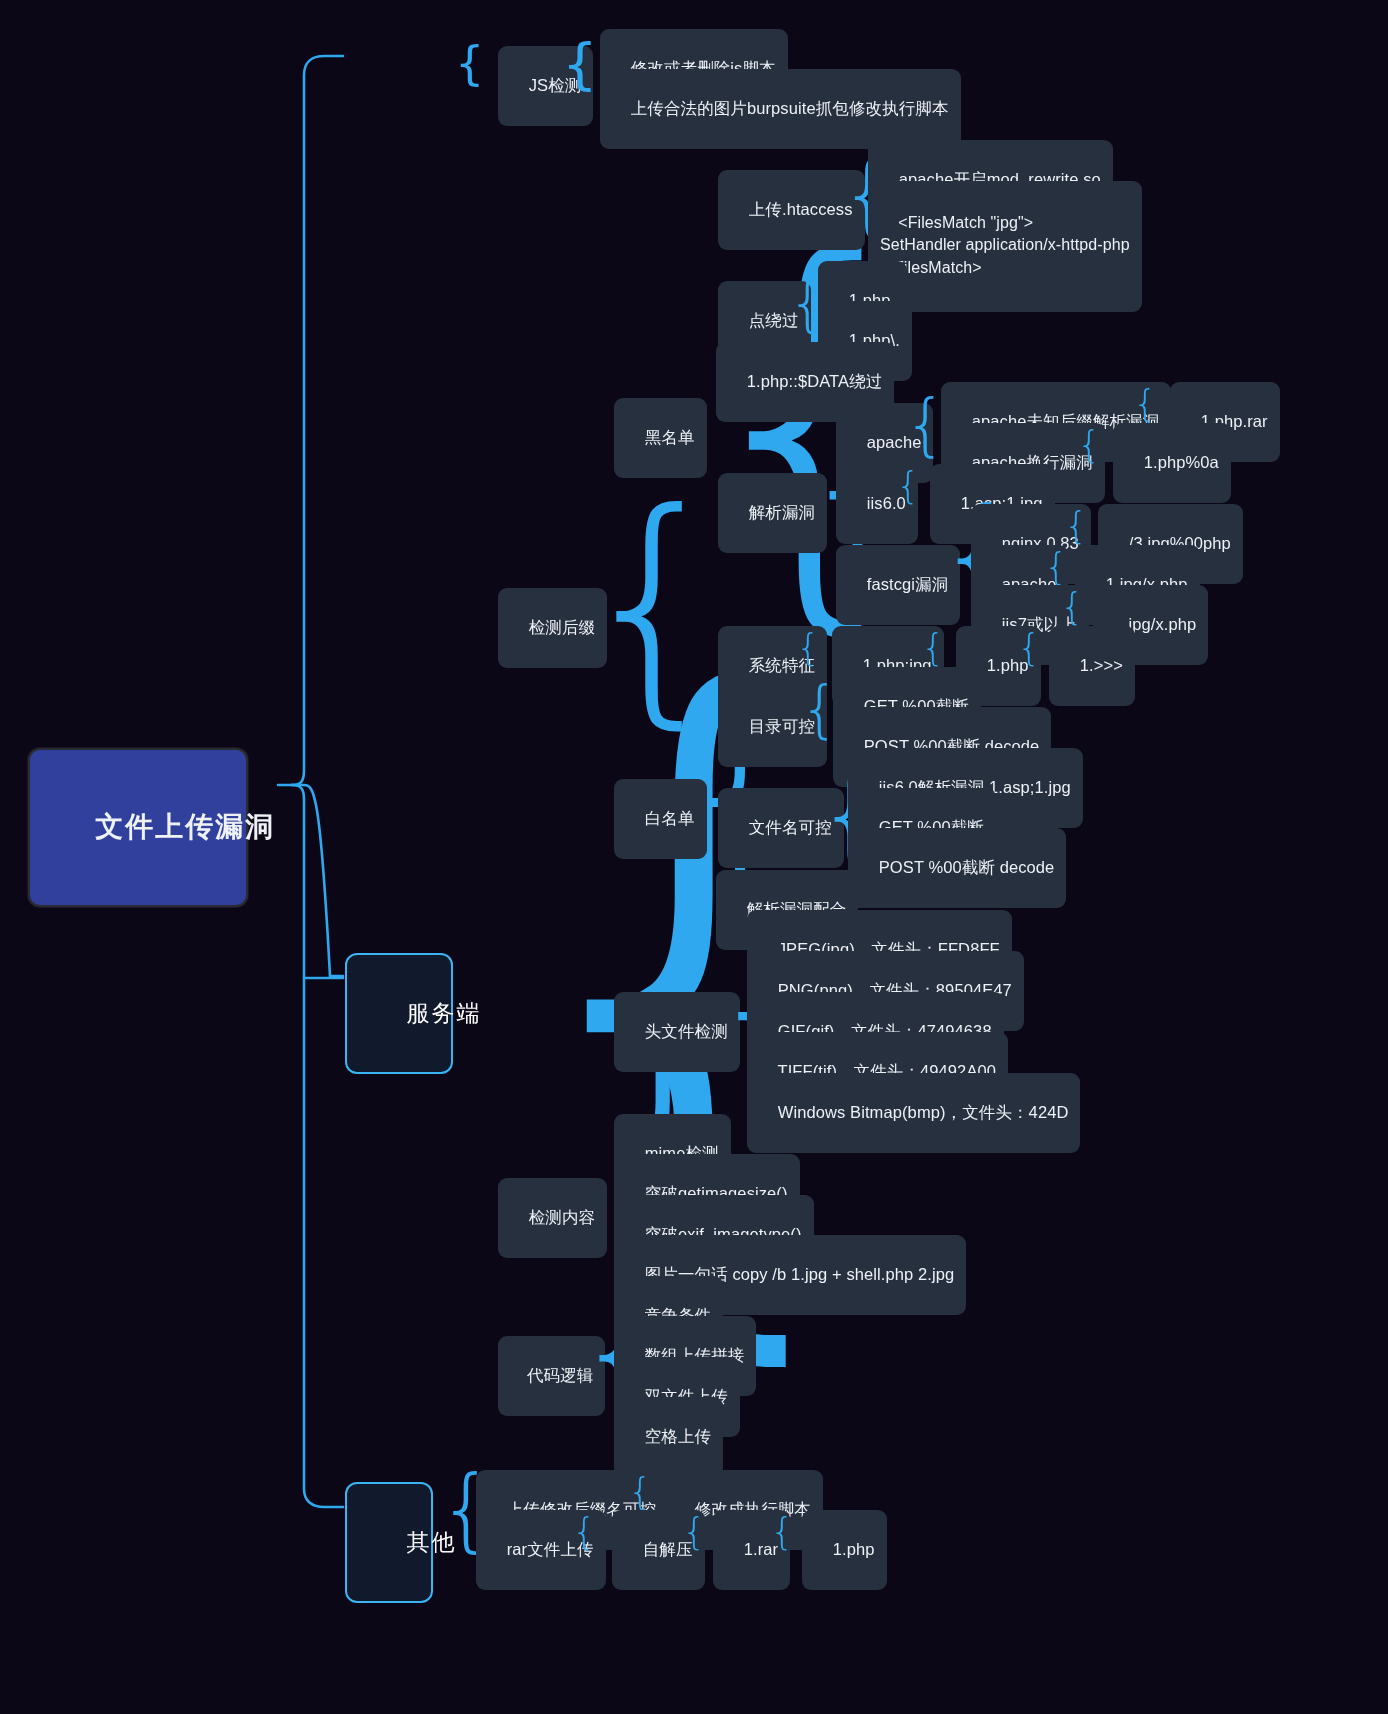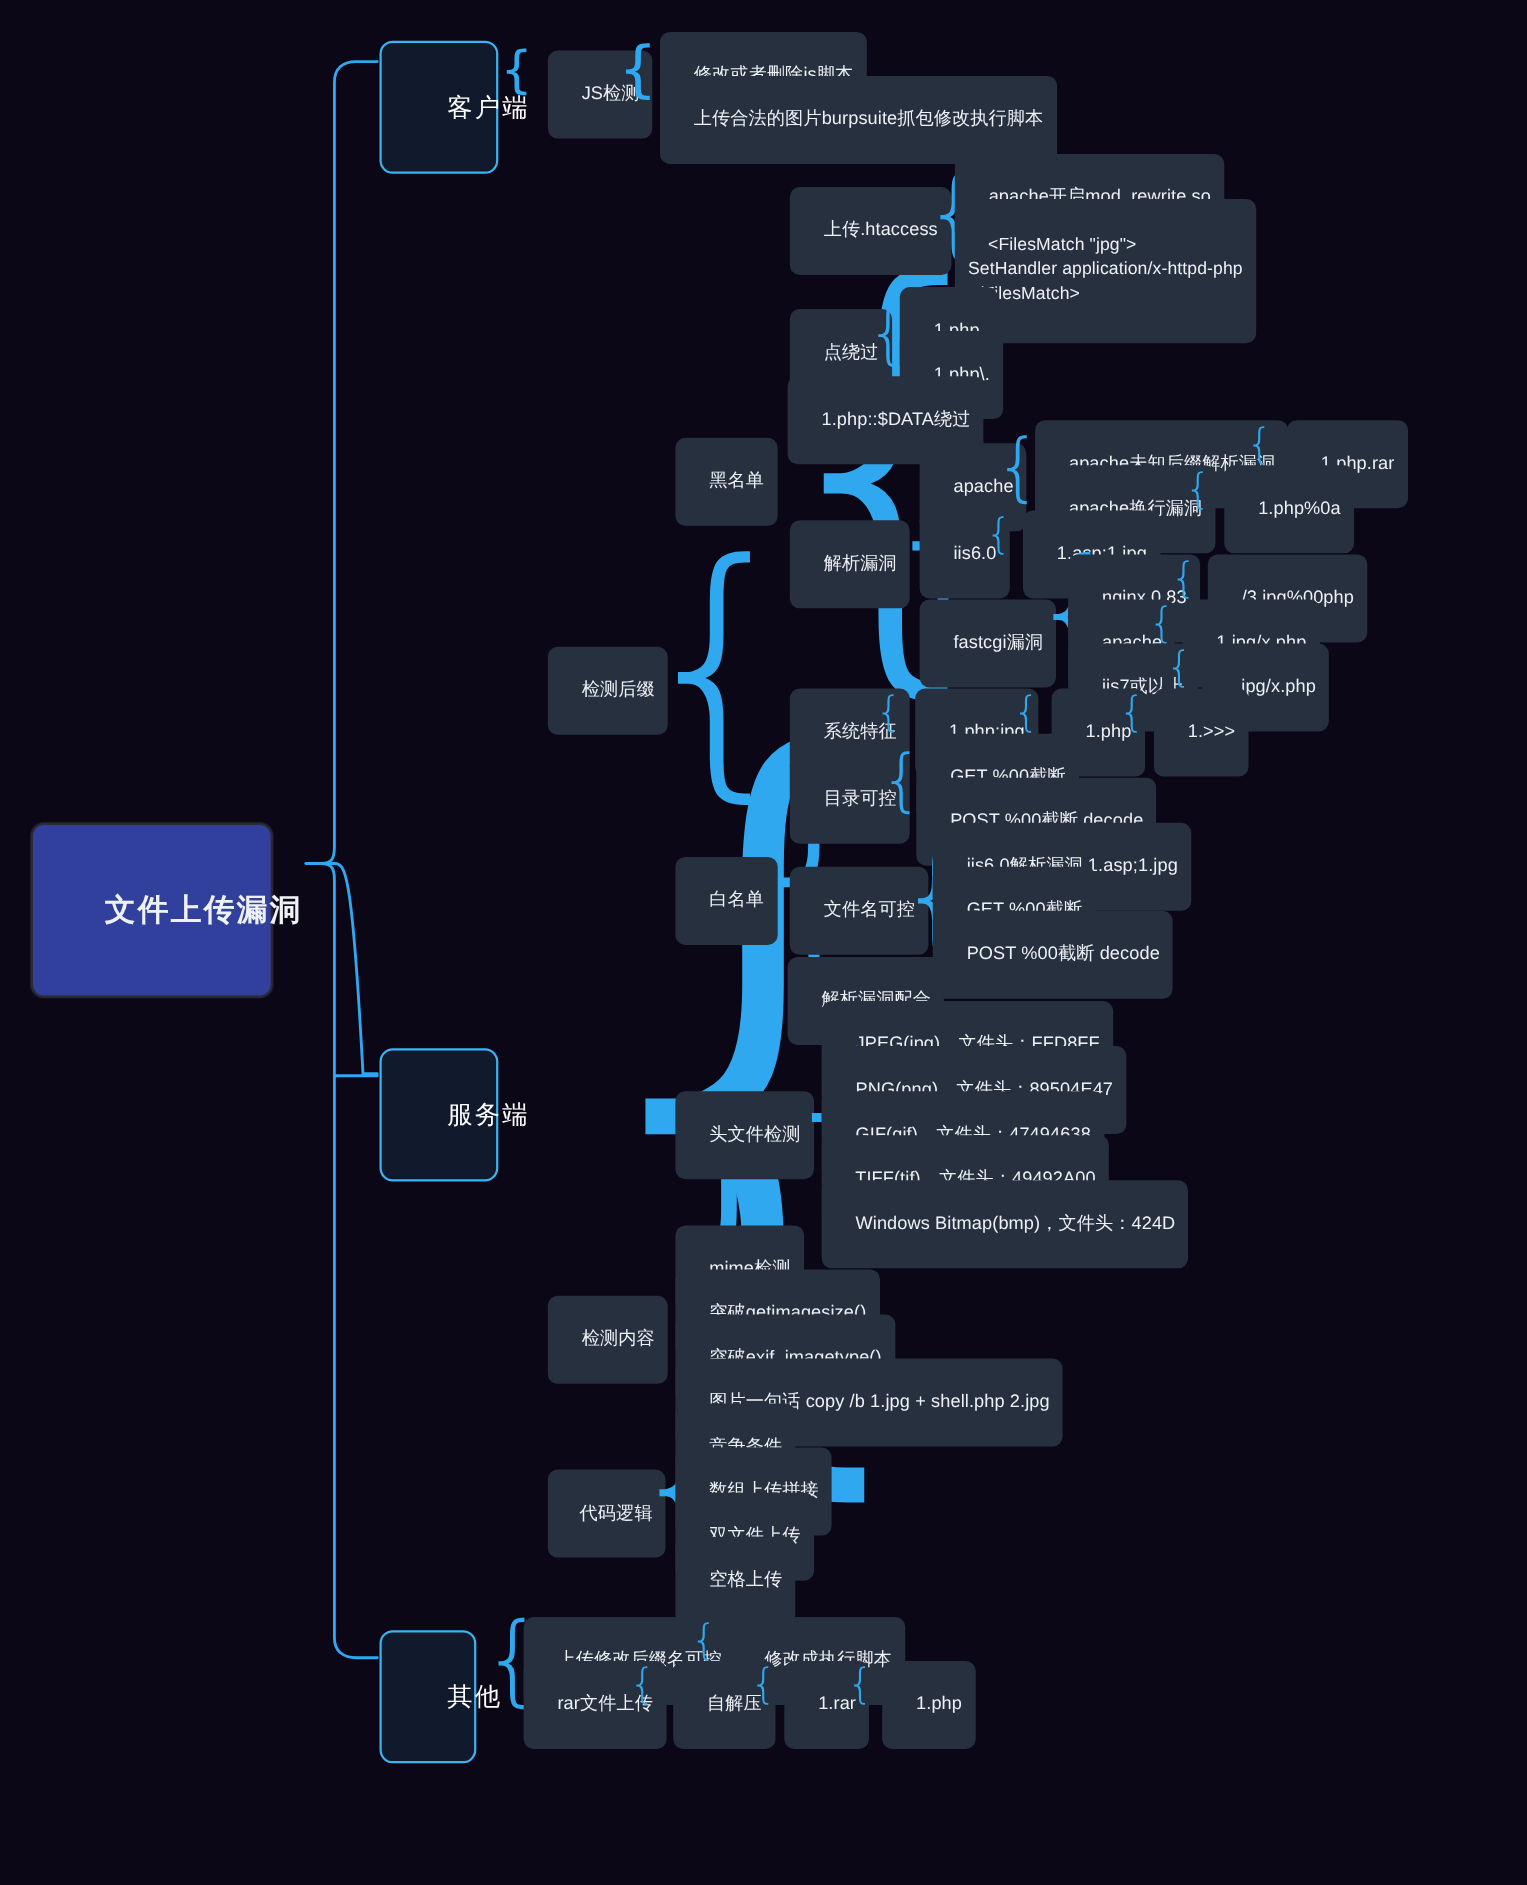--- a/index.html
+++ b/index.html
@@ -85,23 +85,20 @@
       <path d="M 292 785 L 304 785 C 314 785 320 790 330 976 L 343 976"></path>
       <path d="M 292 785 L 343 785" stroke="none"></path>
       <path d="M 304 978 L 343 978"></path>
     </g>
   </svg>
 
   <div class="node root" style="left:28px; top:748px; width:220px;">
     <span>文件上传漏洞</span>
   </div>
 
-  <div class="node level1" style="left:345px; top:37px; width:108px;">
-    <span>客户端</span>
-  </div>
   <div class="brace" style="left:455px; top:40px; font-size:46px;">{</div>
 
   <div class="node" style="left:498px; top:46px;">
     <span>JS检测</span>
   </div>
   <div class="brace" style="left:562px; top:36px; font-size:56px;">{</div>
 
   <div class="node" style="left:600px; top:29px;">
     <span>修改或者删除js脚本</span>
   </div>

